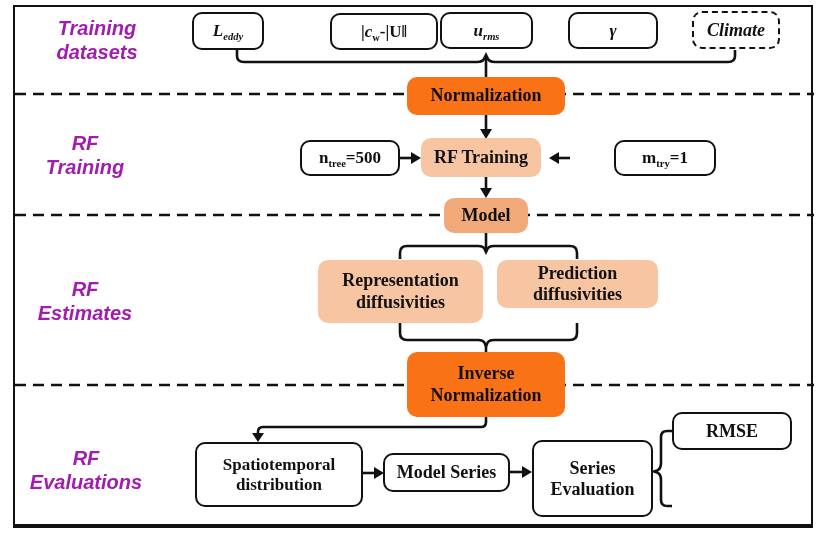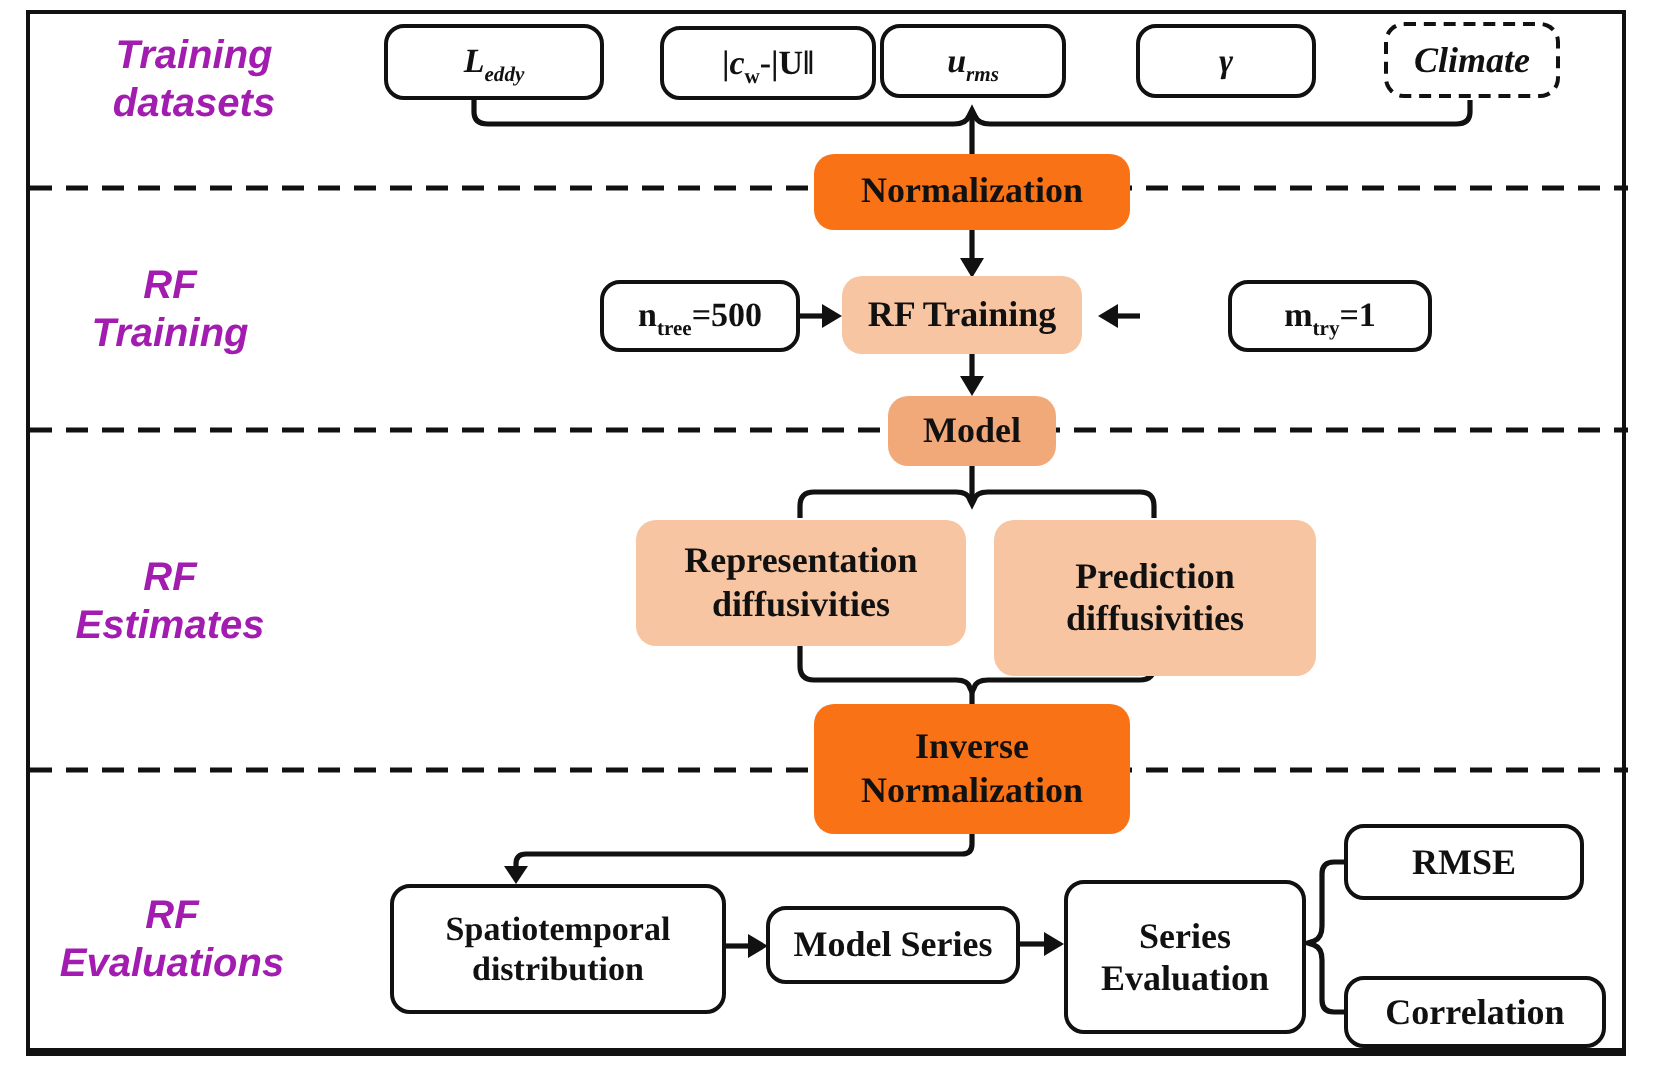--- a/index.html
+++ b/index.html
@@ -89,21 +89,21 @@
   </div>
   <div class="slabel" style="left:25px;top:278px;width:120px;">
     <span class="two">RF</span>
     <span class="two">Estimates</span>
   </div>
   <div class="slabel" style="left:18px;top:447px;width:136px;">
     <span class="two">RF</span>
     <span class="two">Evaluations</span>
   </div>
 
-  <div class="wbox" style="left:192px;top:12px;width:110px;height:38px;">
+  <div class="wbox" style="left:192px;top:12px;width:72px;height:38px;">
     <span><b><i>L</i></b><sub><i>eddy</i></sub></span>
   </div>
   <div class="wbox" style="left:330px;top:13px;width:108px;height:37px;text-align:right;">
     <span><span>|</span><i>c</i><sub>w</sub><span>-|</span><b>U</b><span>‖</span></span>
   </div>
   <div class="wbox" style="left:440px;top:12px;width:93px;height:37px;">
     <span><b><i>u</i></b><sub><i>rms</i></sub></span>
   </div>
   <div class="wbox" style="left:568px;top:12px;width:90px;height:37px;">
     <span><b><i>γ</i></b></span>
@@ -127,21 +127,21 @@
   </div>
 
   <div class="cbox bg-dark" style="left:444px;top:198px;width:84px;height:35px;">
     <span>Model</span>
   </div>
 
   <div class="cbox bg-med" style="left:318px;top:260px;width:165px;height:63px;">
     <span class="two">Representation</span>
     <span class="two">diffusivities</span>
   </div>
-  <div class="cbox bg-med" style="left:497px;top:260px;width:161px;height:78px;font-family:Liberation Serif, serif;">
+  <div class="cbox bg-med" style="left:497px;top:260px;width:161px;height:48px;font-family:Liberation Serif, serif;">
     <span class="two">Prediction</span>
     <span class="two">diffusivities</span>
   </div>
 
   <div class="cbox bg-light" style="left:407px;top:352px;width:158px;height:65px;">
     <span class="two">Inverse</span>
     <span class="two">Normalization</span>
   </div>
 
   <div class="wbox" style="left:195px;top:442px;width:168px;height:65px;flex-direction:column;font-size:17px;">
@@ -151,17 +151,14 @@
   <div class="wbox" style="left:383px;top:453px;width:127px;height:39px;font-size:18px;">
     <span>Model Series</span>
   </div>
   <div class="wbox" style="left:532px;top:440px;width:121px;height:77px;flex-direction:column;font-size:18px;">
     <span class="two">Series</span>
     <span class="two">Evaluation</span>
   </div>
   <div class="wbox" style="left:672px;top:412px;width:120px;height:38px;font-size:18px;">
     <span>RMSE</span>
   </div>
-  <div class="wbox" style="left:672px;top:488px;width:131px;height:36px;font-size:18px;">
-    <span>Correlation</span>
-  </div>
 
 </div>
 
 </body></html>

